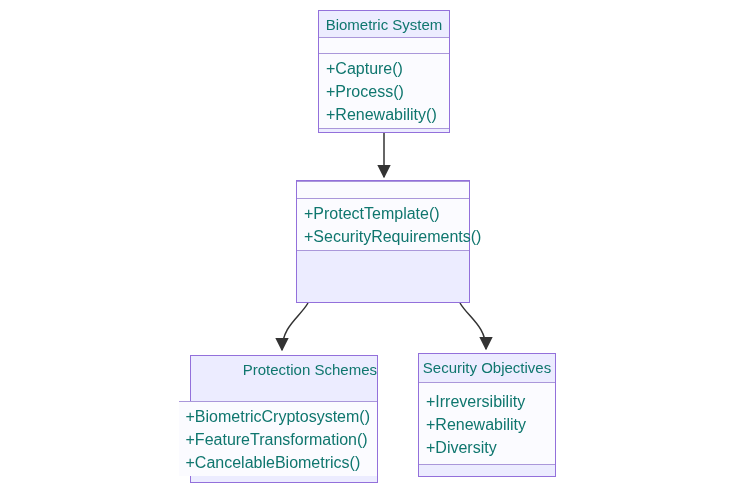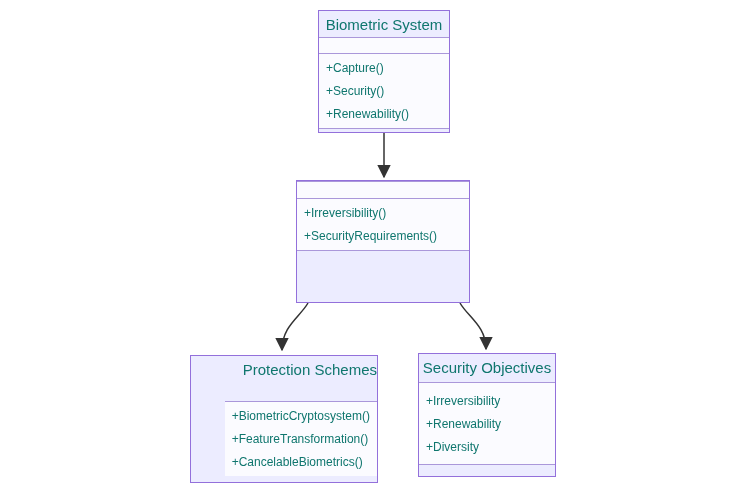--- a/index.html
+++ b/index.html
@@ -38,21 +38,21 @@
     background: #fbfbff;
     border-top: 1px solid #aa97da;
   }
   .empty-attrs { height: 16px; }
   .members { padding: 3px 0 2px 0; }
   .members.roomy { padding: 7px 0 5px 0; }
   .member {
     height: 23px;
     line-height: 23px;
     padding: 0 7px;
-    font-size: 12px;
+    font-size: 16px;
     white-space: nowrap;
   }
   .bottom-strip {
     border-top: 1px solid #aa97da;
     flex: 1;
     min-height: 3px;
   }
   
   #box-biometric   { left: 318px; top: 10px;  width: 132px; height: 123px; }
   #box-iso         { left: 296px; top: 180px; width: 174px; height: 123px; }
@@ -73,30 +73,30 @@
     <path d="M384,133 L384,177" fill="none" stroke="#333333" stroke-width="1.5" marker-end="url(#arrowhead)"></path>
     <path d="M308,303 C300,317 282,326 282,350" fill="none" stroke="#333333" stroke-width="1.5" marker-end="url(#arrowhead)"></path>
     <path d="M460,303 C468,317 486,326 486,349" fill="none" stroke="#333333" stroke-width="1.5" marker-end="url(#arrowhead)"></path>
   </svg>
 
   <div class="class-box" id="box-biometric">
     <div class="class-title">Biometric System</div>
     <div class="compartment empty-attrs"></div>
     <div class="compartment members">
       <div class="member">+Capture()</div>
-      <div class="member">+Security()</div>
+      <div class="member">+Process()</div>
       <div class="member">+Renewability()</div>
     </div>
     <div class="bottom-strip"></div>
   </div>
 
   <div class="class-box" id="box-iso">
     <div class="compartment empty-attrs"></div>
     <div class="compartment members">
-      <div class="member">+Irreversibility()</div>
+      <div class="member">+ProtectTemplate()</div>
       <div class="member">+SecurityRequirements()</div>
     </div>
     <div class="bottom-strip"></div>
   </div>
 
   <div class="class-box" id="box-protection">
     <div class="class-title">Protection Schemes</div>
     <div class="compartment empty-attrs"></div>
     <div class="compartment members">
       <div class="member">+BiometricCryptosystem()</div>

